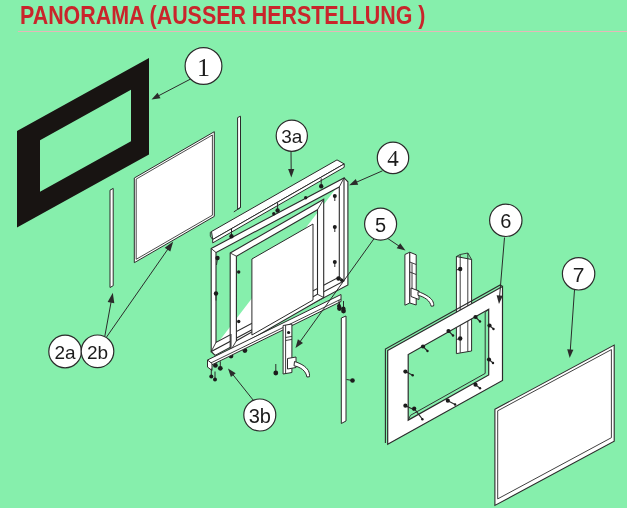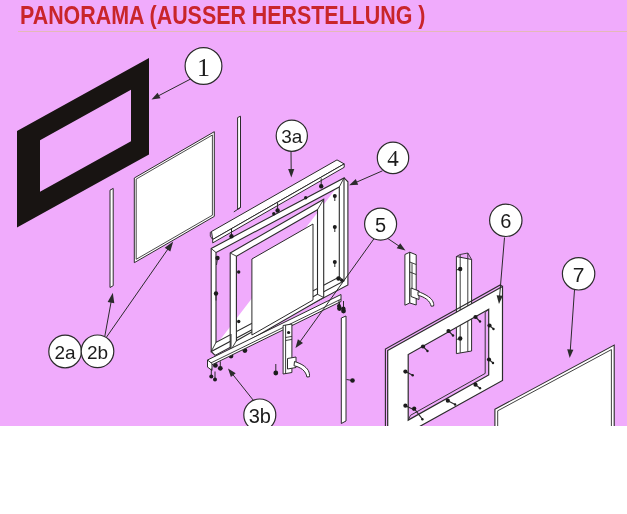--- a/index.html
+++ b/index.html
@@ -1,16 +1,16 @@
 <!DOCTYPE html>
 <html><head>
 <meta charset="utf-8">
 <style>
   html,body { margin:0; padding:0; background:#ffffff; }
-  .page { position:relative; width:627px; height:426px; background:#f0abfc; overflow:hidden; }
+  .page { position:relative; width:627px; height:508px; background:#86efac; overflow:hidden; }
   .title {
     position:absolute; left:20px; top:1px;
     font-family:"Liberation Sans", sans-serif;
     font-weight:bold; font-size:25px; color:#c9252b;
     letter-spacing:0px; white-space:nowrap;
     transform:scaleX(0.856); transform-origin:0 50%;
   }
   .rule { position:absolute; left:18px; top:31px; width:609px; height:1px; background:#e5b8b8; }
   svg line { stroke:#2b2b2b; }
 </style>

